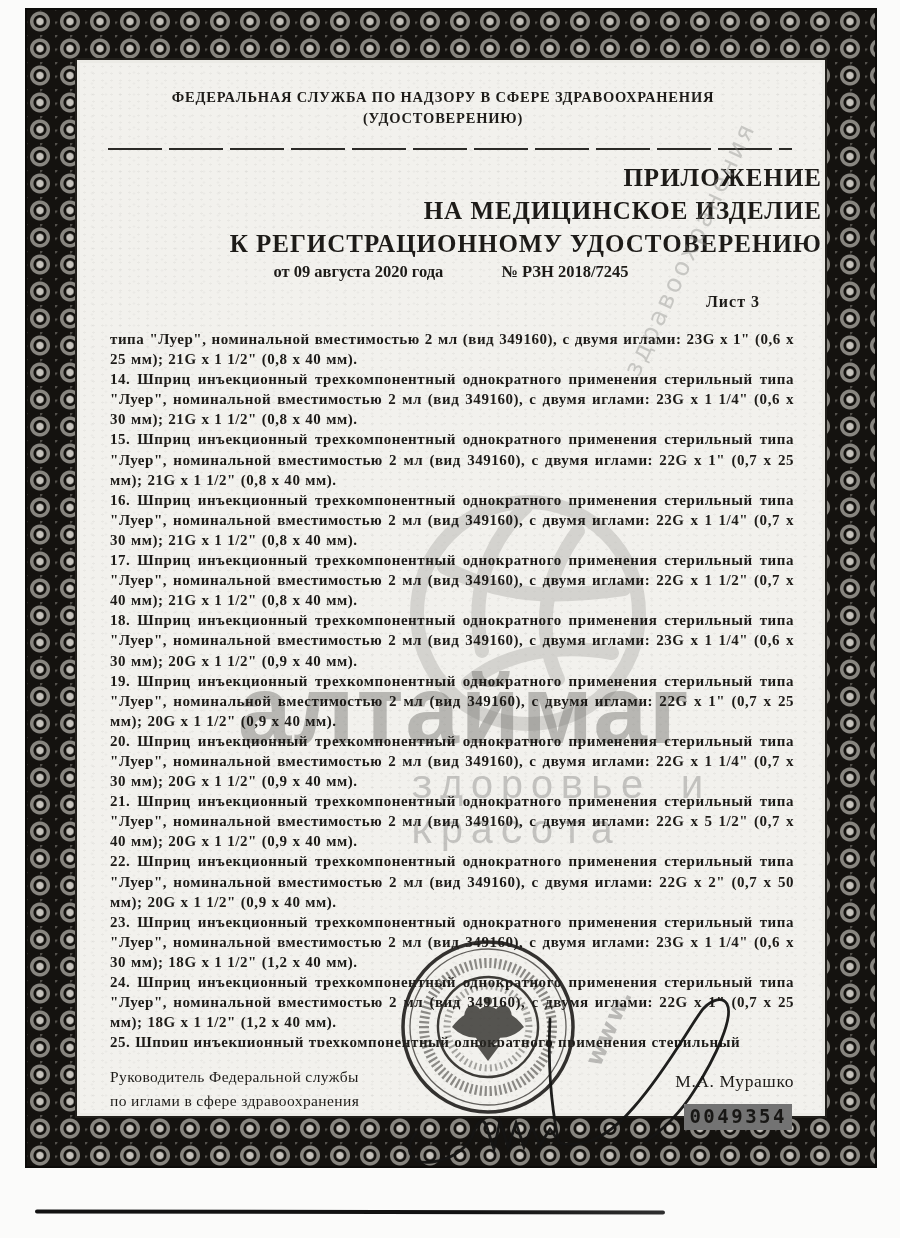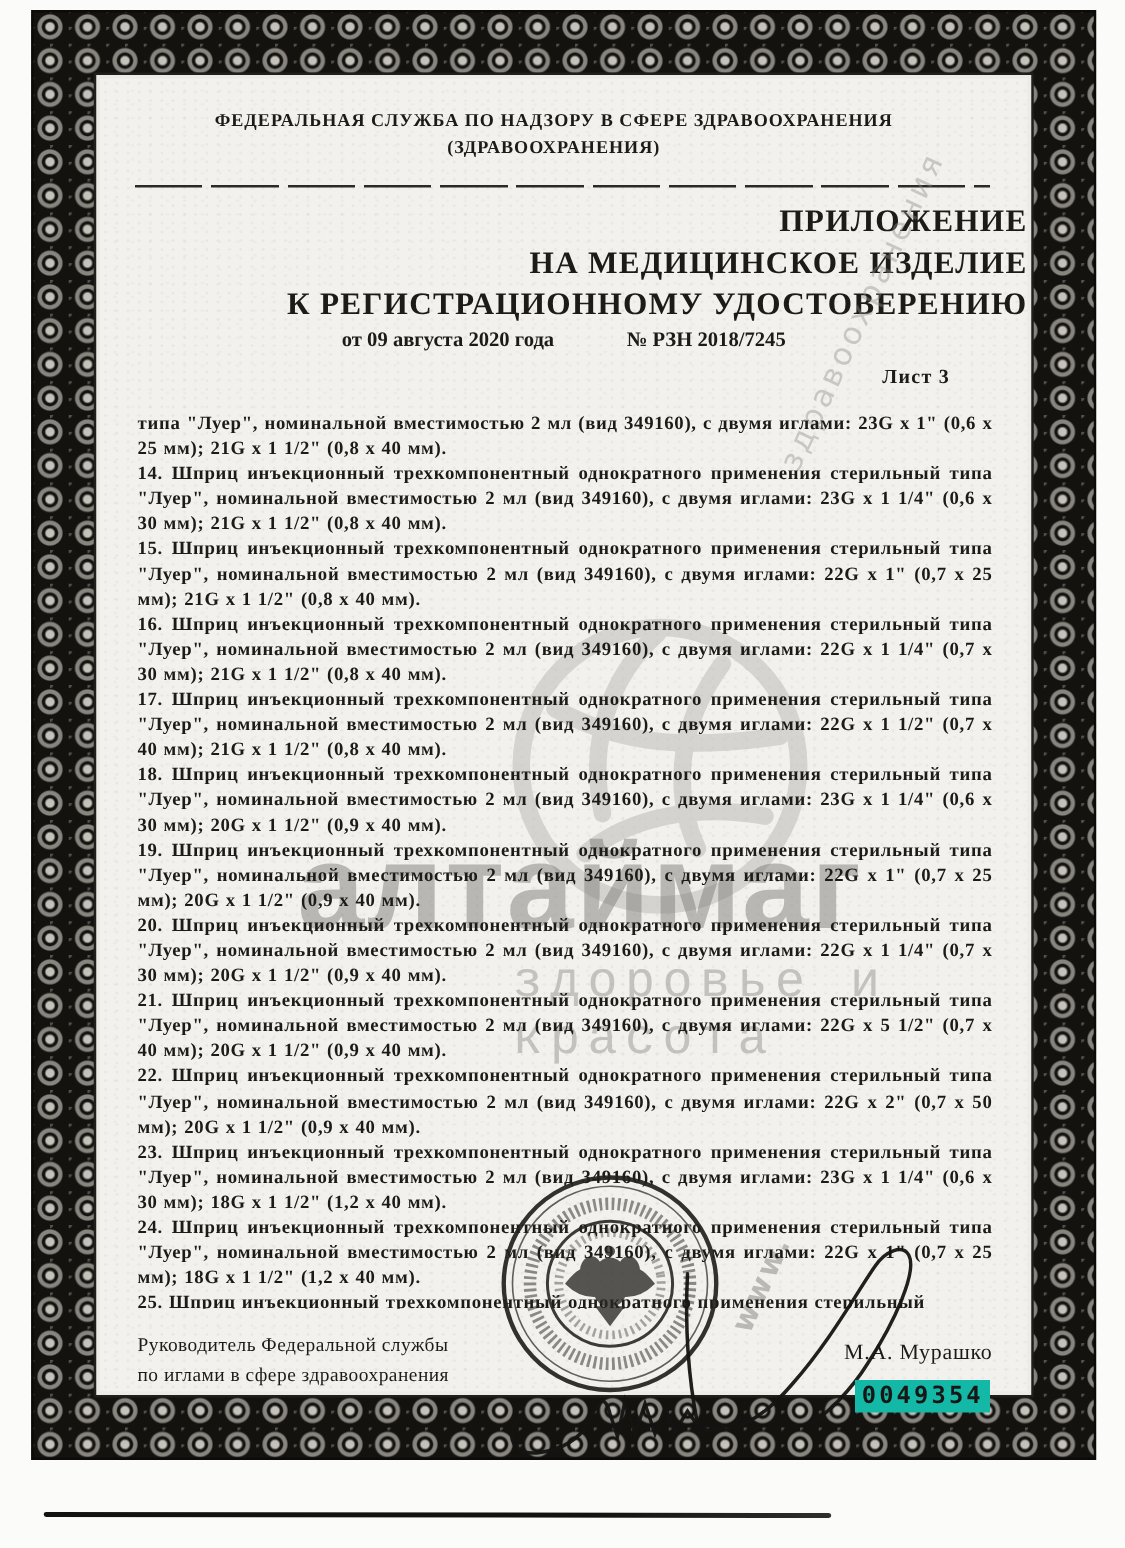--- a/index.html
+++ b/index.html
@@ -35,21 +35,21 @@
   .body-text{position:absolute;top:266px;left:30px;width:684px;height:718px;overflow:hidden;
     font-size:15px;font-weight:bold;line-height:20.1px;letter-spacing:.55px;word-spacing:.5px;
     text-align:justify;z-index:3;}
   .body-text p{margin:0;}
   .footer-role{position:absolute;top:1002px;left:30px;font-size:15.5px;font-weight:normal;
     line-height:24px;letter-spacing:.4px;z-index:4;}
   .footer-name{position:absolute;top:1008px;right:28px;font-size:17.5px;font-weight:normal;
     letter-spacing:.6px;z-index:4;}
   .serial{position:absolute;top:1041px;right:30px;font-family:"DejaVu Sans Mono",monospace;
     font-size:19px;font-weight:bold;letter-spacing:2.5px;color:#181715;
-    background:#14b8a6;padding:1px 5px 3px 5px;z-index:6;}
+    background:#737373;padding:1px 5px 3px 5px;z-index:6;}
   
   .wm{position:absolute;z-index:1;pointer-events:none;}
   .wm-brand{left:158px;top:592px;font-family:Liberation Sans, sans-serif;font-weight:bold;
     font-size:96px;color:rgba(125,125,122,.5);letter-spacing:2px;}
   .wm-tagline{left:330px;top:702px;font-family:Liberation Mono, monospace;
     font-size:40px;color:rgba(148,148,145,.5);letter-spacing:6px;}
   .wm-diag1{left:470px;top:170px;width:280px;transform:rotate(-65deg);
     font-family:"DejaVu Sans",sans-serif;font-size:25px;color:rgba(140,140,138,.42);letter-spacing:3px;}
   .wm-diag2{left:488px;top:950px;transform:rotate(-66deg);
     font-family:"DejaVu Sans",sans-serif;font-weight:bold;font-size:24px;
@@ -77,21 +77,21 @@
         <path d="M60 190 C 96 160 150 150 204 160"></path>
       </g>
     </svg>
     <div class="wm wm-brand">алтаймаг</div>
     <div class="wm wm-tagline">здоровье и красота</div>
     <div class="wm wm-diag1">здравоохранения</div>
     <div class="wm wm-diag2">www.</div>
 
     <div class="agency ink">
       <div>ФЕДЕРАЛЬНАЯ СЛУЖБА ПО НАДЗОРУ В СФЕРЕ ЗДРАВООХРАНЕНИЯ</div>
-      <div>(ЗДРАВООХРАНЕНИЯ)</div>
+      <div>(УДОСТОВЕРЕНИЮ)</div>
     </div>
     <div class="sep"></div>
     <div class="doc-title ink">
       <div>ПРИЛОЖЕНИЕ</div>
       <div>НА МЕДИЦИНСКОЕ ИЗДЕЛИЕ</div>
       <div>К РЕГИСТРАЦИОННОМУ УДОСТОВЕРЕНИЮ</div>
     </div>
     <div class="meta-row ink">
       <span>от 09 августа 2020 года</span>
       <span>№  РЗН 2018/7245</span>

